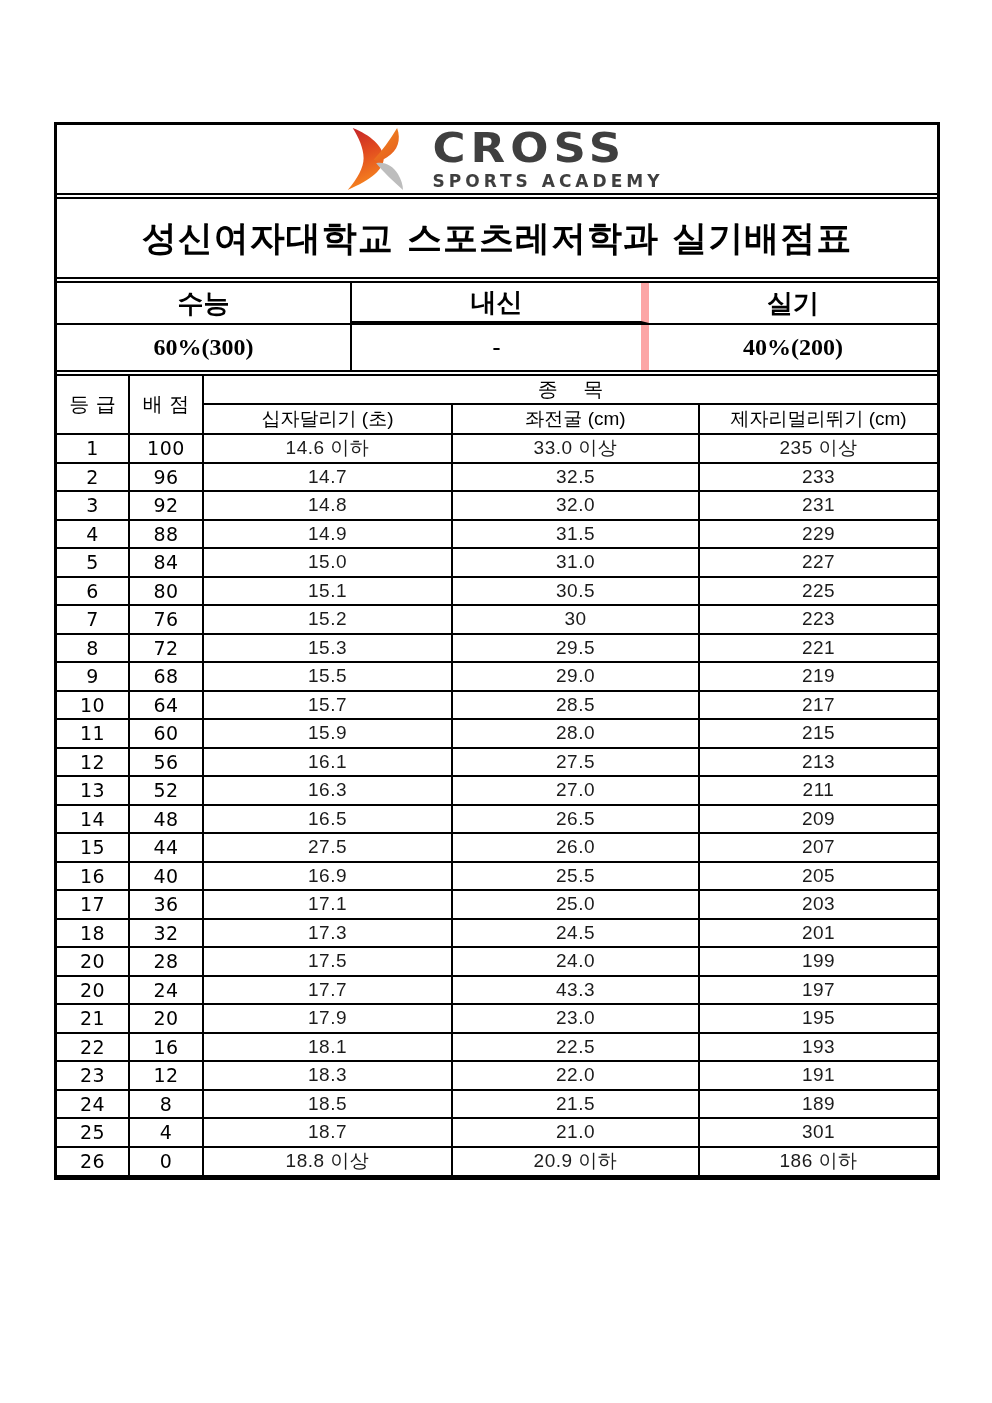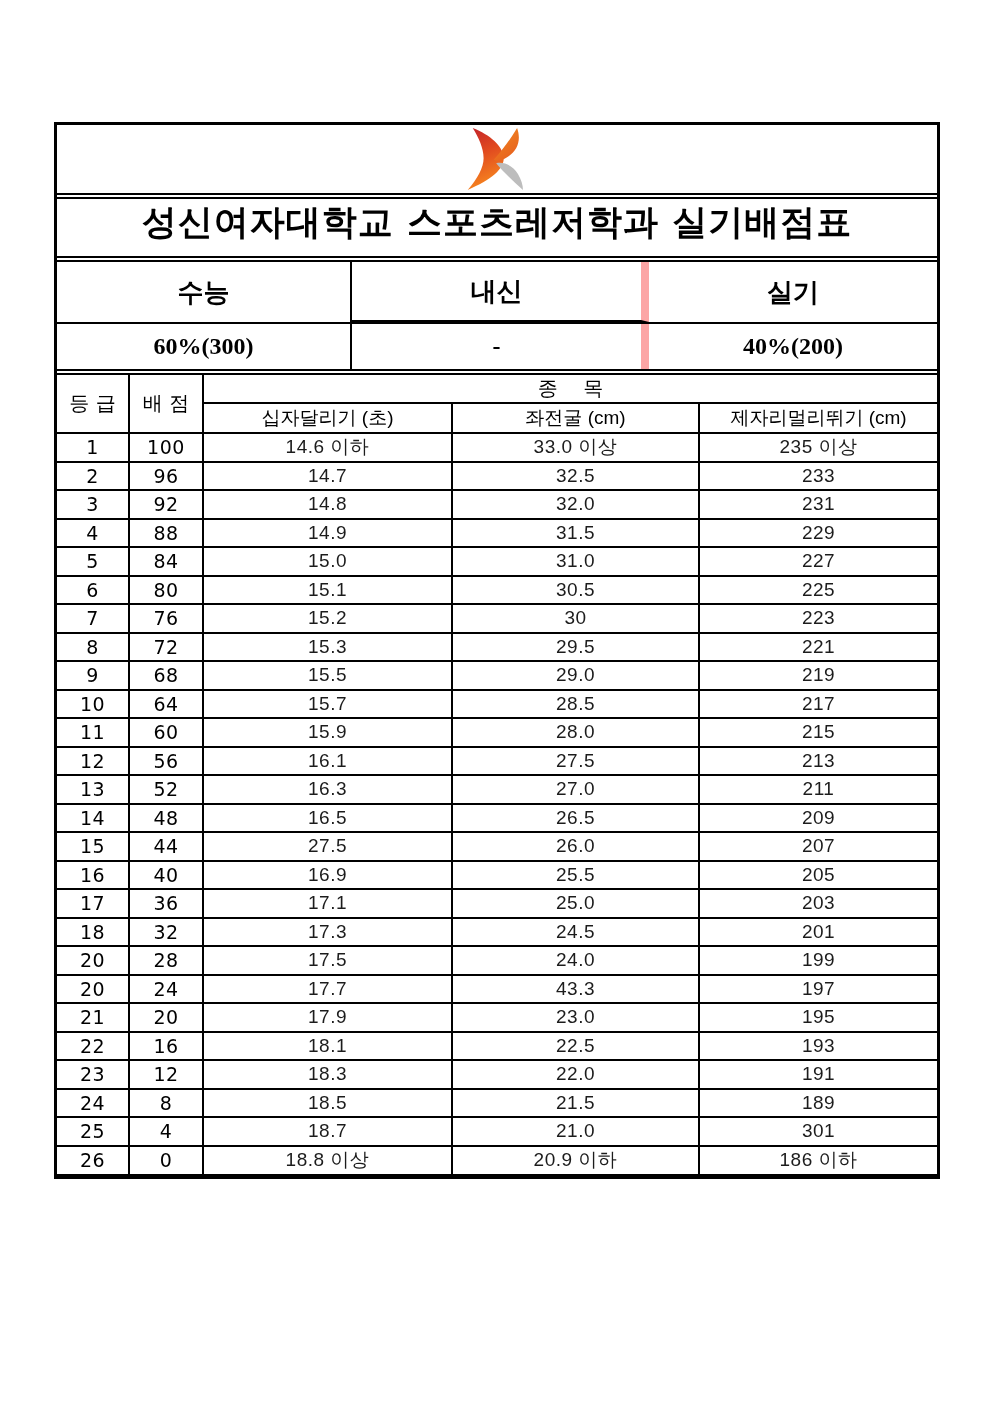--- a/index.html
+++ b/index.html
@@ -33,39 +33,39 @@
     letter-spacing: 5px; color: #3f3f3f;
     transform: scaleY(0.92); transform-origin: left center;
   }
   .brand-sub {
     font-size: 17px; font-weight: bold; letter-spacing: 4px;
     color: #3f3f3f; margin-top: 3px;
   }
 
   
   .title-row {
-    height: 63px;
+    height: 84px;
     border-bottom: 6px double #000;
-    display: flex; justify-content: center;
+    display: flex; align-items: center; justify-content: center;
   }
   .doc-title {
     font-size: 35px; font-weight: bold; letter-spacing: 1px;
     white-space: pre;
   }
 
   
   .ratio { border-bottom: 6px double #000; }
   .ratio-row { display: flex; }
   .ratio-row > div {
     display: flex; align-items: center; justify-content: center;
   }
   .ratio-row > div:nth-child(1) { width: 293px; }
   .ratio-row > div:nth-child(2) { width: 299px; border-left: 2px solid #000; border-right: 8px solid #fca5a5; }
   .ratio-row > div:nth-child(3) { width: 292px; flex: 1; }
-  .ratio-head > div { height: 60px; font-size: 26px; font-weight: bold; border-bottom: 2px solid #000; }
+  .ratio-head > div { height: 40px; font-size: 26px; font-weight: bold; border-bottom: 2px solid #000; }
   .ratio-head > div:nth-child(2) { border-bottom: 2px solid #000; }
   .ratio-vals > div { height: 45px; font-size: 24px; font-weight: bold;
     font-family: "Liberation Serif", "DejaVu Serif", serif; }
 
   .ratio-head > div { border-bottom-width: 0; }
   .ratio-head { border-bottom: 2px solid #000; }
 
   
   table.score {
     width: 100%;
@@ -121,20 +121,24 @@
             <stop offset="1" stop-color="#e8621f"></stop>
           </linearGradient>
         </defs>
         <path d="M 21,0 C 42,8 57,22 58,35 C 59,49 43,62 15,74
                  C 27,60 34,47 34,36 C 34,24 28,11 21,0 Z" fill="url(#lgLeft)"></path>
         <path d="M 74,0 C 79,14 75,27 62,35 C 56,39 50,40 46,38
                  C 56,27 65,15 74,0 Z" fill="url(#lgTop)"></path>
         <path d="M 49,42 C 59,40 69,45 75,55 C 79,62 81,68 81,74
                  C 69,63 58,53 49,42 Z" fill="#bdbdbd"></path>
       </svg>
+      <div class="logo-text">
+        <span class="brand">CROSS</span>
+        <span class="brand-sub">SPORTS ACADEMY</span>
+      </div>
     </div>
   </div>
 
   <div class="title-row">
     <span class="doc-title">성신여자대학교 스포츠레저학과 실기배점표</span>
   </div>
 
   <div class="ratio">
     <div class="ratio-row ratio-head">
       <div>수능</div>

